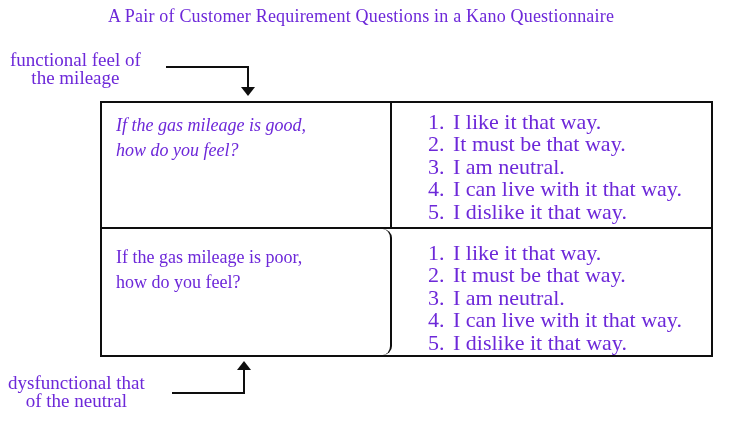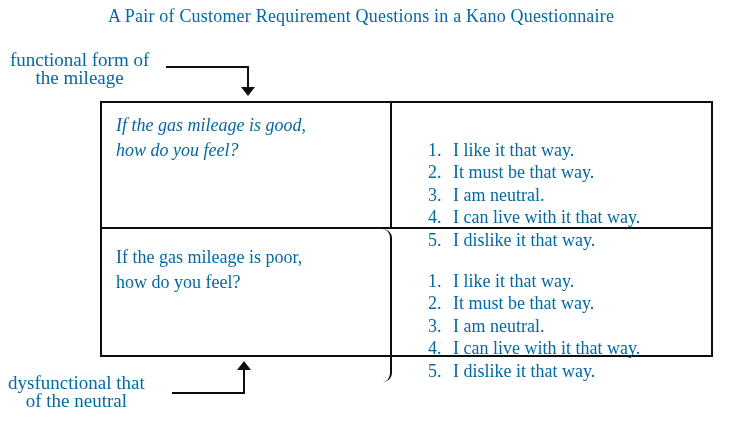--- a/index.html
+++ b/index.html
@@ -2,21 +2,21 @@
 <html><head>
 <meta charset="utf-8">
 <style>
   html, body { margin: 0; padding: 0; background: #ffffff; }
   .canvas {
     position: relative;
     width: 734px;
     height: 424px;
     background: #ffffff;
     font-family: "Liberation Serif", "DejaVu Serif", serif;
-    color: #0369a1;
+    color: #6d28d9;
     overflow: hidden;
   }
   .title {
     position: absolute;
     top: 6px;
     left: 0;
     width: 722px;
     text-align: center;
     font-size: 18px;
     letter-spacing: 0.2px;
@@ -55,37 +55,37 @@
     grid-template-columns: 290px 1fr;
     grid-template-rows: 126px 1fr;
   }
   .cell { box-sizing: border-box; }
   .qcell {
     font-size: 18px;
     line-height: 25px;
     padding-left: 14px;
     border-right: 2px solid #0e0e0e;
   }
-  .ocell { font-size: 18px; line-height: 22.4px; padding-left: 36px; margin-top: 28px; }
+  .ocell { font-size: 22px; line-height: 22.4px; padding-left: 36px; }
   .row1 { border-bottom: 2px solid #0e0e0e; }
   .qcell.row1 { padding-top: 10px; font-style: italic; }
   .ocell.row1 { padding-top: 8px; }
   .qcell.row2 { padding-top: 16px; border-radius: 9px; }
   .ocell.row2 { padding-top: 13px; }
   .opt-num { display: inline-block; width: 25px; }
 </style>
 </head>
 <body>
 
 <div class="canvas">
 
   <div class="title">A Pair of Customer Requirement Questions in a Kano Questionnaire</div>
 
   <div class="side-label label-functional">
-    <div>functional form of</div>
+    <div>functional feel of</div>
     <div>the mileage</div>
   </div>
 
   <div class="conn-h" style="left:166px; top:66px; width:83px; height:2px;"></div>
   <div class="conn-v" style="left:247px; top:66px; width:2px; height:22px;"></div>
   <div class="arrow arrow-down" style="left:241px; top:87px;"></div>
 
   <div class="ktable">
 
     <div class="cell qcell row1">

